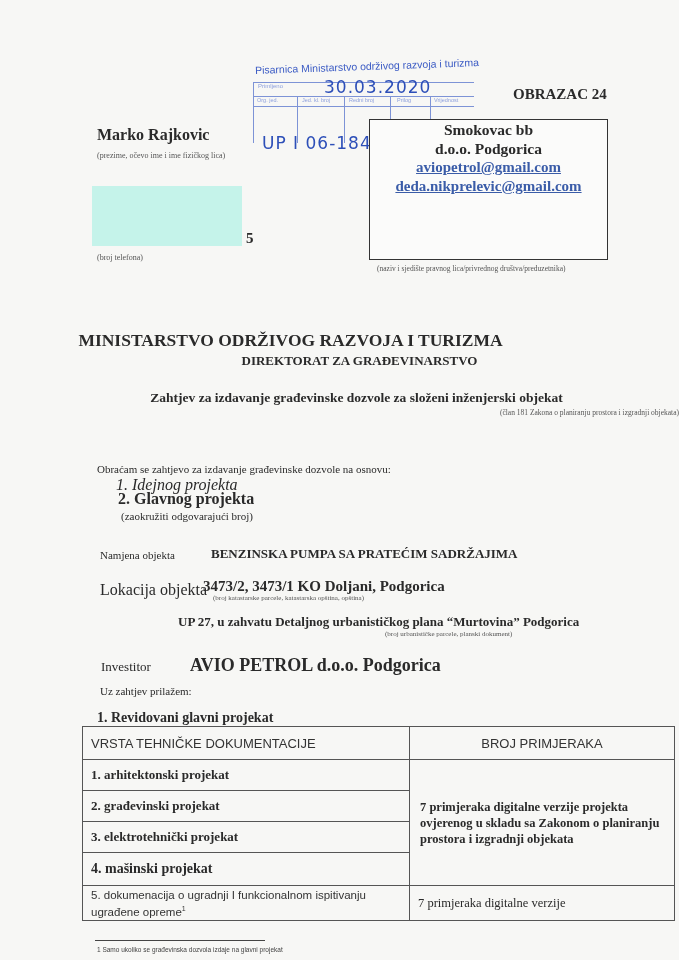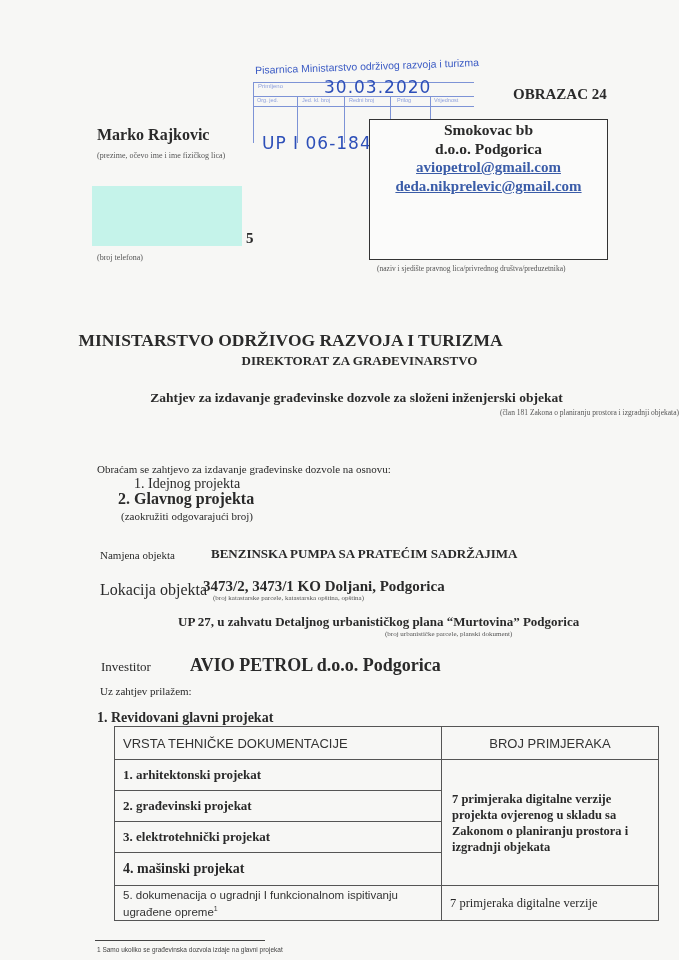--- a/index.html
+++ b/index.html
@@ -15,21 +15,21 @@
   .stamp .grid .row1 { position:absolute; top:0; left:0; width:220px; height:13px; border-bottom:1px solid #7d93d6; font-size:6px; color:#8ea0dd;}
   .stamp .grid .row2 { position:absolute; top:13px; left:0; width:220px; height:10px; border-bottom:1px solid #7d93d6; font-size:5.5px; color:#8ea0dd;}
   .stamp .vl { position:absolute; top:13px; bottom:0; border-left:1px solid #7d93d6; }
   .stamp .date { position:absolute; left:70px; top:-6px; font-size:17px; color:#2d4fb8; letter-spacing:1px; font-family:"DejaVu Sans", sans-serif; }
   .stamp .num { position:absolute; left:8px; top:70px; font-size:17px; color:#2d4fb8; font-family:"DejaVu Sans", sans-serif; letter-spacing:1px; white-space:nowrap;}
   .company-box { left:369px; top:119px; width:237px; height:139px; border:1.5px solid #333; background:#fbfbfa; text-align:center; }
   .company-box div { font-weight:bold; font-size:15.5px; line-height:19px; }
   .company-box .name { font-size:19px; line-height:22px; margin-top:4px; }
   .company-box .mail { color:#3a5ca8; text-decoration:underline; font-size:15px; }
   .redact { left:92px; top:186px; width:150px; height:60px; background:#c5f3ea; }
-  table.doc { position:absolute; left:114px; top:726px; border-collapse:collapse; width:545px; }
+  table.doc { position:absolute; left:82px; top:726px; border-collapse:collapse; width:593px; }
   table.doc td { border:1.2px solid #555; font-size:13px; padding:0 8px; vertical-align:middle; }
   .hdr td { height:32px; font-family:"Liberation Sans", sans-serif; font-size:12.5px; color:#333; }
   .r td.c1 { height:30px; font-weight:bold; }
   .footline { left:95px; top:940px; width:170px; border-top:1px solid #444; }
 </style>
 </head>
 <body>
 
 <div class="abs stamp">
   <div class="title">Pisarnica Ministarstvo održivog razvoja i turizma</div>
@@ -67,21 +67,21 @@
 </div>
 <div class="abs small" style="left:377px;top:264px;font-size:7.5px;">(naziv i sjedište pravnog lica/privrednog društva/preduzetnika)</div>
 
 <div class="abs bold" style="left:0;width:541px;text-align:center;top:330px;font-size:17.5px;padding-left:40px;box-sizing:border-box;">MINISTARSTVO ODRŽIVOG RAZVOJA I TURIZMA</div>
 <div class="abs bold" style="left:0;width:679px;text-align:center;top:353px;font-size:13px;padding-left:40px;box-sizing:border-box;">DIREKTORAT ZA GRAĐEVINARSTVO</div>
 
 <div class="abs bold" style="left:0;width:679px;text-align:center;top:390px;font-size:13.5px;padding-left:34px;box-sizing:border-box;">Zahtjev za izdavanje građevinske dozvole za složeni inženjerski objekat</div>
 <div class="abs small" style="left:0;width:679px;text-align:right;top:408px;font-size:7.5px;padding-left:34px;box-sizing:border-box;">(član 181 Zakona o planiranju prostora i izgradnji objekata)</div>
 
 <div class="abs" style="left:97px;top:463px;font-size:11px;">Obraćam se zahtjevo  za izdavanje građevinske dozvole na osnovu:</div>
-<div class="abs" style="left:134px;top:476px;font-size:14px;">1.   Idejnog projekta</div>
+<div class="abs" style="left:116px;top:476px;font-size:16px;font-style:italic;">1.   Idejnog projekta</div>
 <div class="abs bold" style="left:118px;top:490px;font-size:16px;">2.  Glavnog projekta</div>
 <div class="abs" style="left:121px;top:510px;font-size:11px;">(zaokružiti odgovarajući broj)</div>
 
 <div class="abs" style="left:100px;top:549px;font-size:11px;">Namjena objekta</div>
 <div class="abs bold" style="left:211px;top:546px;font-size:13px;">BENZINSKA PUMPA SA PRATEĆIM SADRŽAJIMA</div>
 
 <div class="abs" style="left:100px;top:581px;font-size:16px;">Lokacija objekta</div>
 <div class="abs bold" style="left:203px;top:578px;font-size:15px;">3473/2, 3473/1 KO Doljani, Podgorica</div>
 <div class="abs small" style="left:213px;top:594px;font-size:7px;">(broj katastarske parcele, katastarska opština, opština)</div>
 

